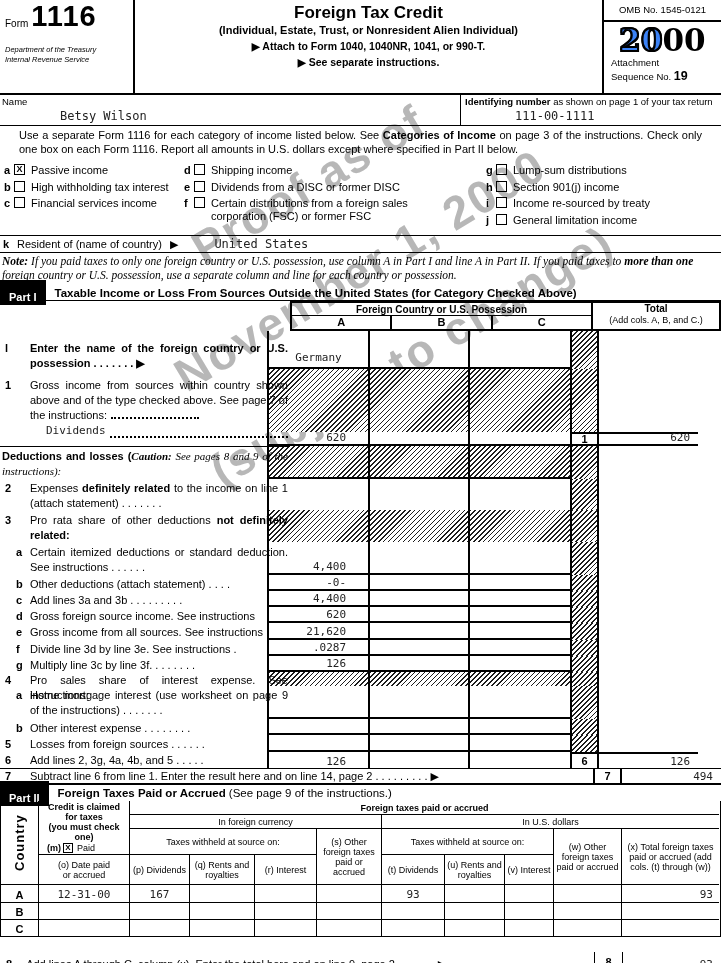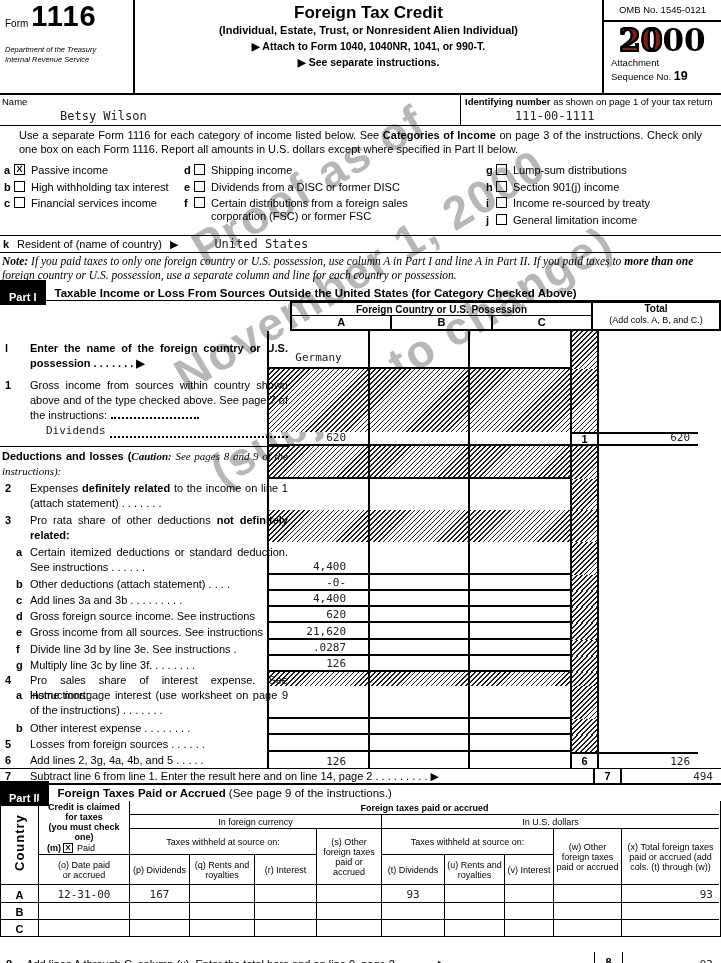--- a/index.html
+++ b/index.html
@@ -14,21 +14,21 @@
   .form-word { font-size:10px; display:inline-block; vertical-align:bottom; }
   .form-num { font-size:29px; font-weight:bold; letter-spacing:1px; display:inline-block; margin-left:3px; line-height:26px; }
   .dept { font-size:7.5px; margin-top:16px; line-height:1.3;font-style:italic; }
   .hdr-center { flex:1; text-align:center; padding-top:3px; }
   .title { font-size:17px; font-weight:bold; }
   .subtitle { font-size:11px; font-weight:bold; margin-top:1px; }
   .attach { font-size:10.5px; font-weight:bold; margin-top:4px; }
   .hdr-right { width:119px; border-left:2px solid #000; text-align:center; }
   .omb { font-size:9.5px; padding:4px 1px 5px; border-bottom:2px solid #000; }
   .year { font-size:31px; font-weight:bold; line-height:32px; margin-top:2px; font-family:"DejaVu Serif", serif; }
-  .y-out { color:#7f1d1d; -webkit-text-stroke:2px #000; text-shadow:-1px -1px 0 #000,1px -1px 0 #000,-1px 1px 0 #000,1px 1px 0 #000; }
+  .y-out { color:#3b82f6; -webkit-text-stroke:2px #000; text-shadow:-1px -1px 0 #000,1px -1px 0 #000,-1px 1px 0 #000,1px 1px 0 #000; }
   .att { font-size:9.5px; text-align:left; padding-left:7px; line-height:1.25; margin-top:1px; }
   .seq-no { font-weight:bold; font-size:12.5px; }
 
   
   .namerow { display:flex; border-bottom:1.5px solid #000; height:31px; }
   .name-left { flex:1; padding:1px 0 0 2px; }
   .name-right { width:261px; border-left:1.5px solid #000; padding:1px 0 0 4px; }
   .minilab { font-size:9.5px; }
   .val { font-family:"DejaVu Sans Mono", monospace; color:#222; }
   .name-val { margin:2px 0 0 58px; font-size:12px; }

